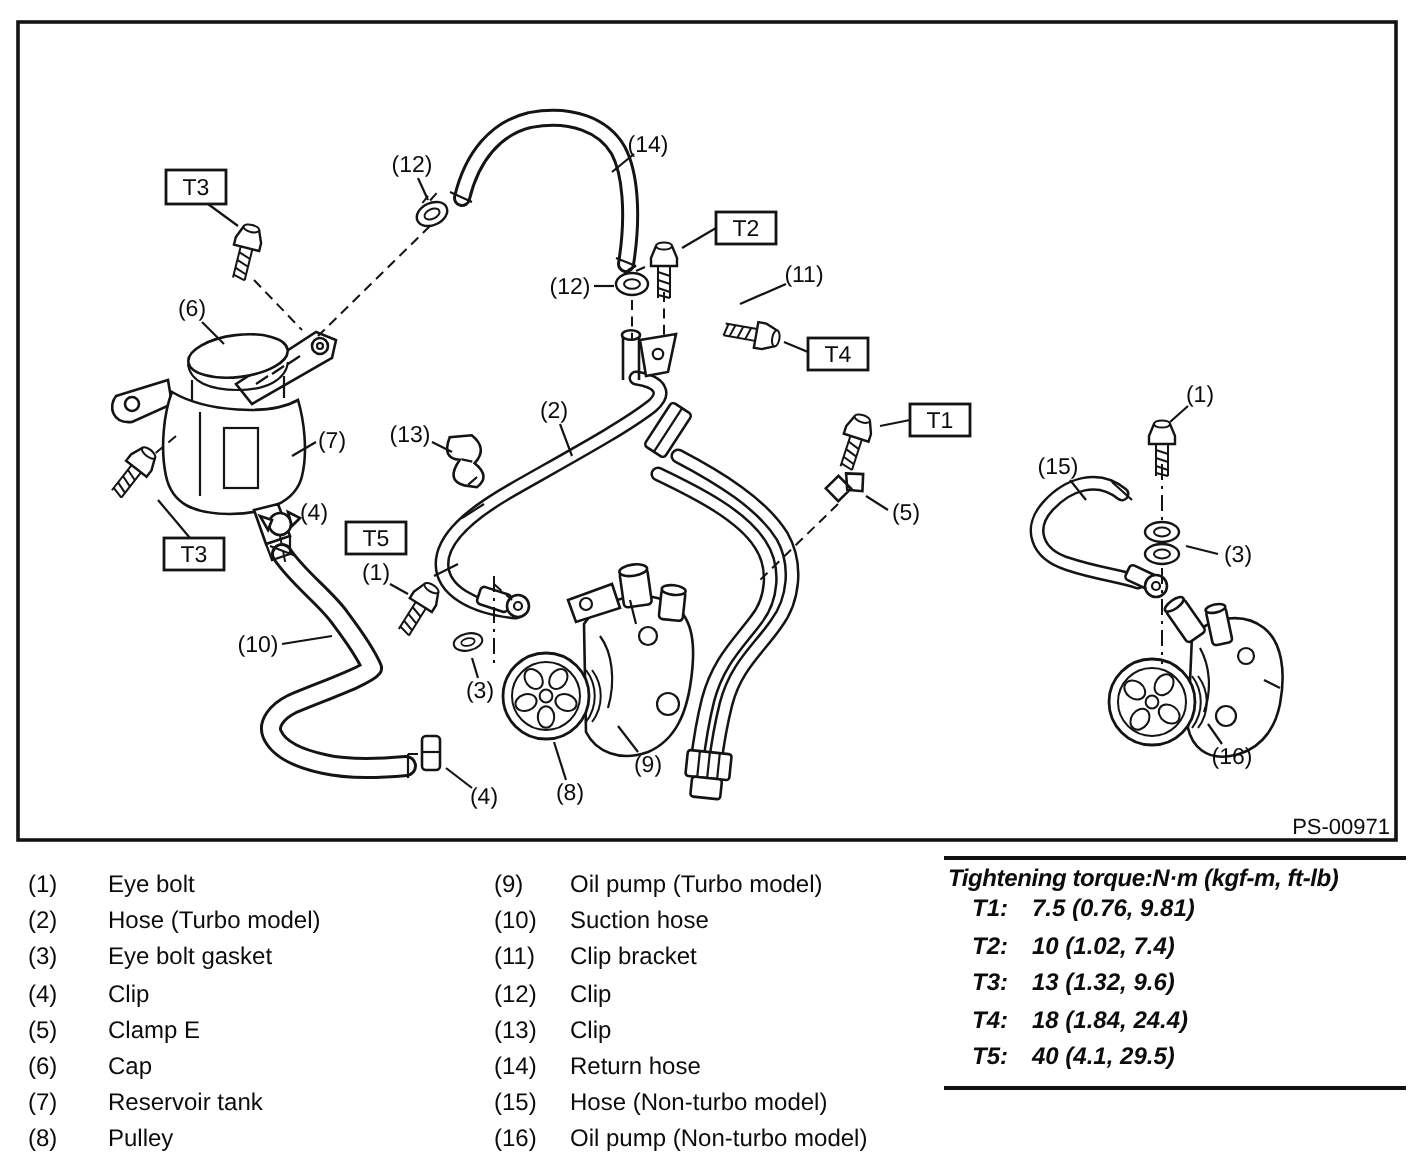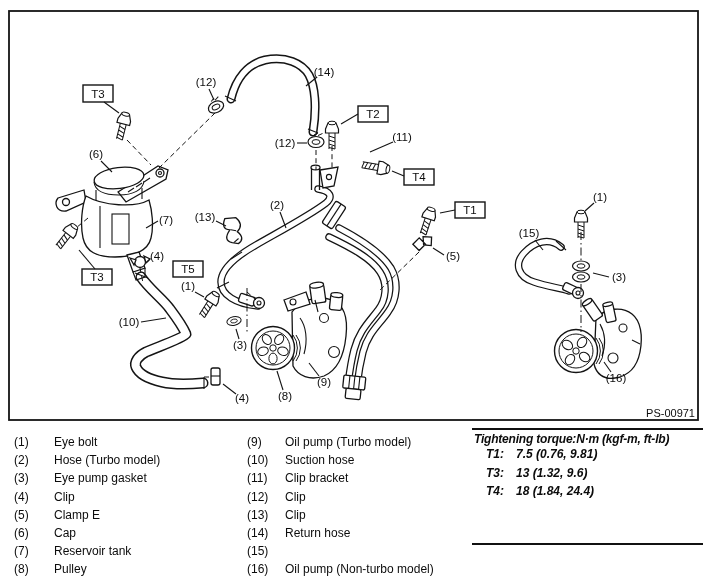--- a/index.html
+++ b/index.html
@@ -323,21 +323,21 @@
     <div class="legend-row">
         <span class="num">(1)</span>
         <span class="plabel">Eye bolt</span>
       </div>
     <div class="legend-row">
         <span class="num">(2)</span>
         <span class="plabel">Hose (Turbo model)</span>
       </div>
     <div class="legend-row">
         <span class="num">(3)</span>
-        <span class="plabel">Eye pump gasket</span>
+        <span class="plabel">Eye bolt gasket</span>
       </div>
     <div class="legend-row">
         <span class="num">(4)</span>
         <span class="plabel">Clip</span>
       </div>
     <div class="legend-row">
         <span class="num">(5)</span>
         <span class="plabel">Clamp E</span>
       </div>
     <div class="legend-row">
@@ -373,37 +373,46 @@
     <div class="legend-row">
         <span class="num">(13)</span>
         <span class="plabel">Clip</span>
       </div>
     <div class="legend-row">
         <span class="num">(14)</span>
         <span class="plabel">Return hose</span>
       </div>
     <div class="legend-row">
         <span class="num">(15)</span>
+        <span class="plabel">Hose (Non-turbo model)</span>
       </div>
     <div class="legend-row">
         <span class="num">(16)</span>
         <span class="plabel">Oil pump (Non-turbo model)</span>
       </div>
   </div>
 
   
   <div class="torque">
     <div class="tq-title">Tightening torque:N·m (kgf-m, ft-lb)</div>
     <div class="tq-row">
         <span class="tq-id">T1:</span>
         <span class="tq-val">7.5 (0.76, 9.81)</span>
       </div>
     <div class="tq-row">
+        <span class="tq-id">T2:</span>
+        <span class="tq-val">10 (1.02, 7.4)</span>
+      </div>
+    <div class="tq-row">
         <span class="tq-id">T3:</span>
         <span class="tq-val">13 (1.32, 9.6)</span>
       </div>
     <div class="tq-row">
         <span class="tq-id">T4:</span>
         <span class="tq-val">18 (1.84, 24.4)</span>
       </div>
+    <div class="tq-row">
+        <span class="tq-id">T5:</span>
+        <span class="tq-val">40 (4.1, 29.5)</span>
+      </div>
   </div>
 
 </div>
 
 </body></html>

